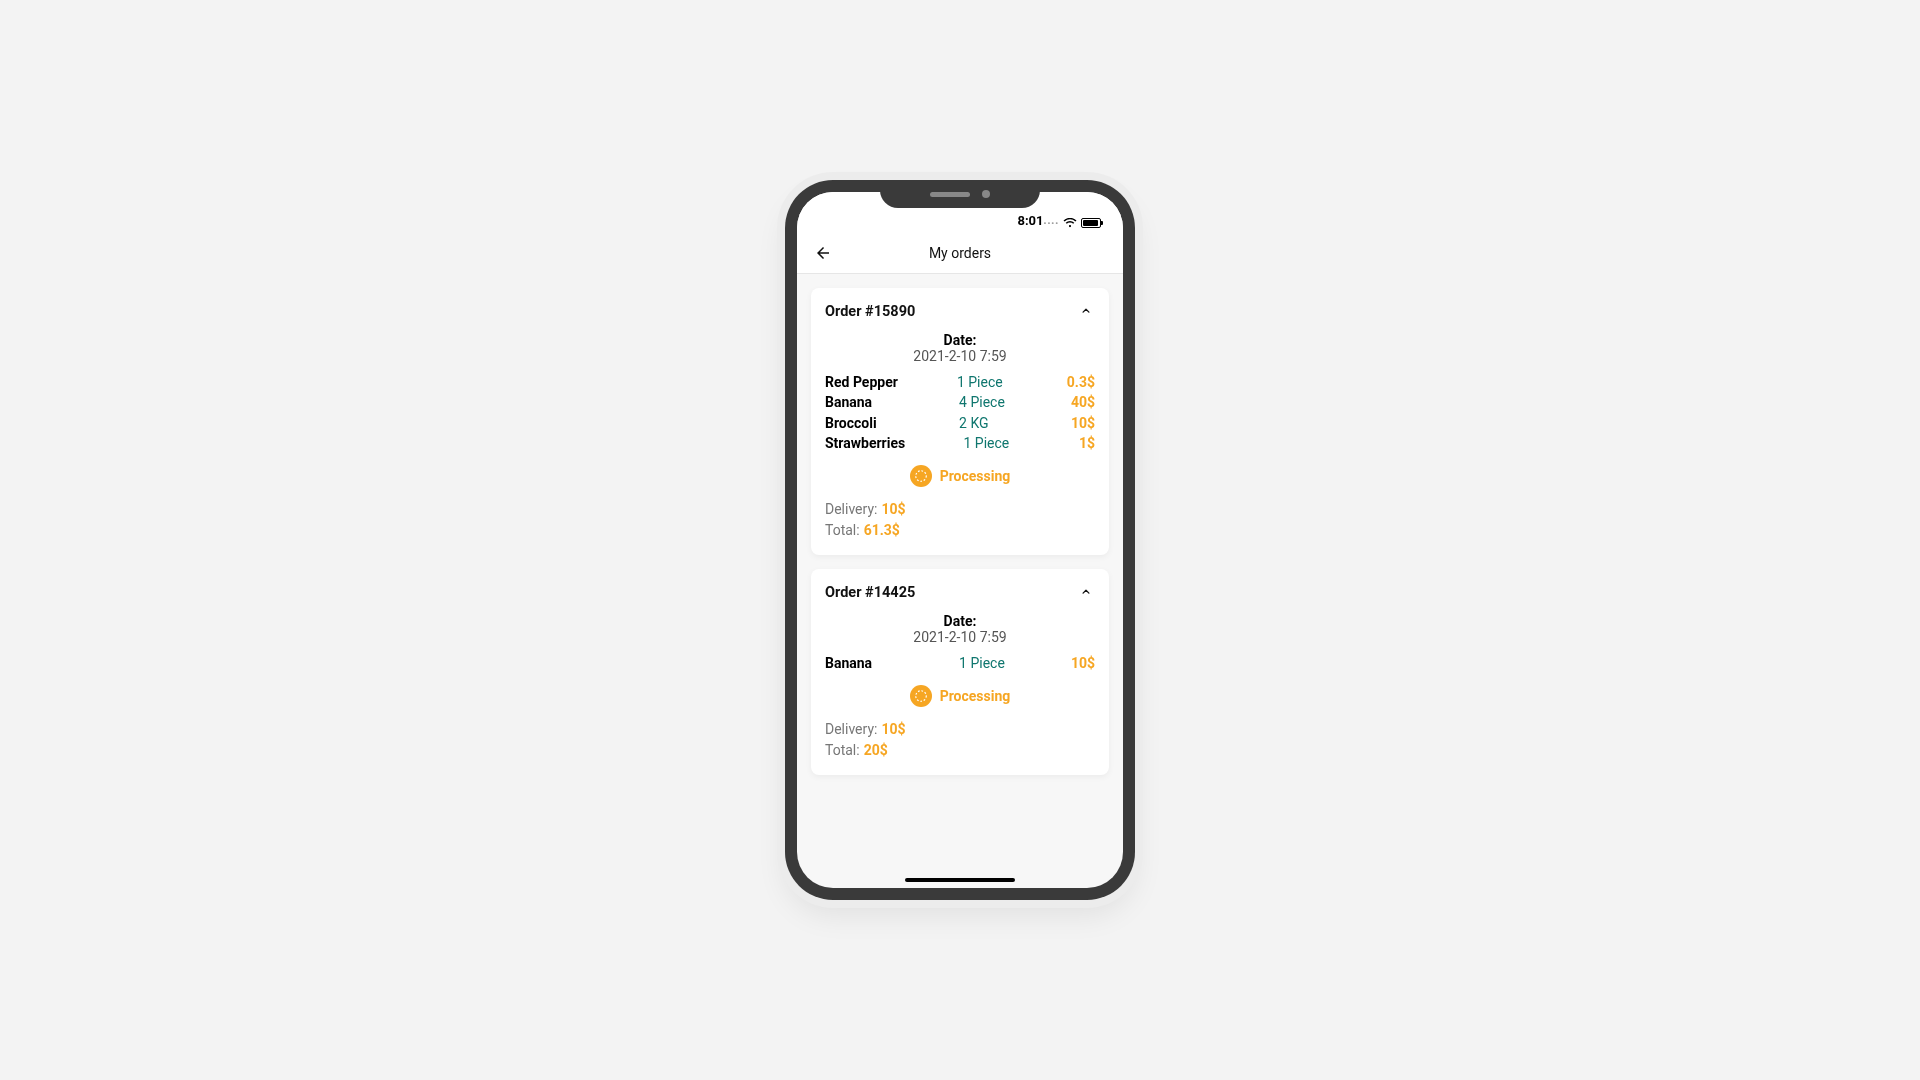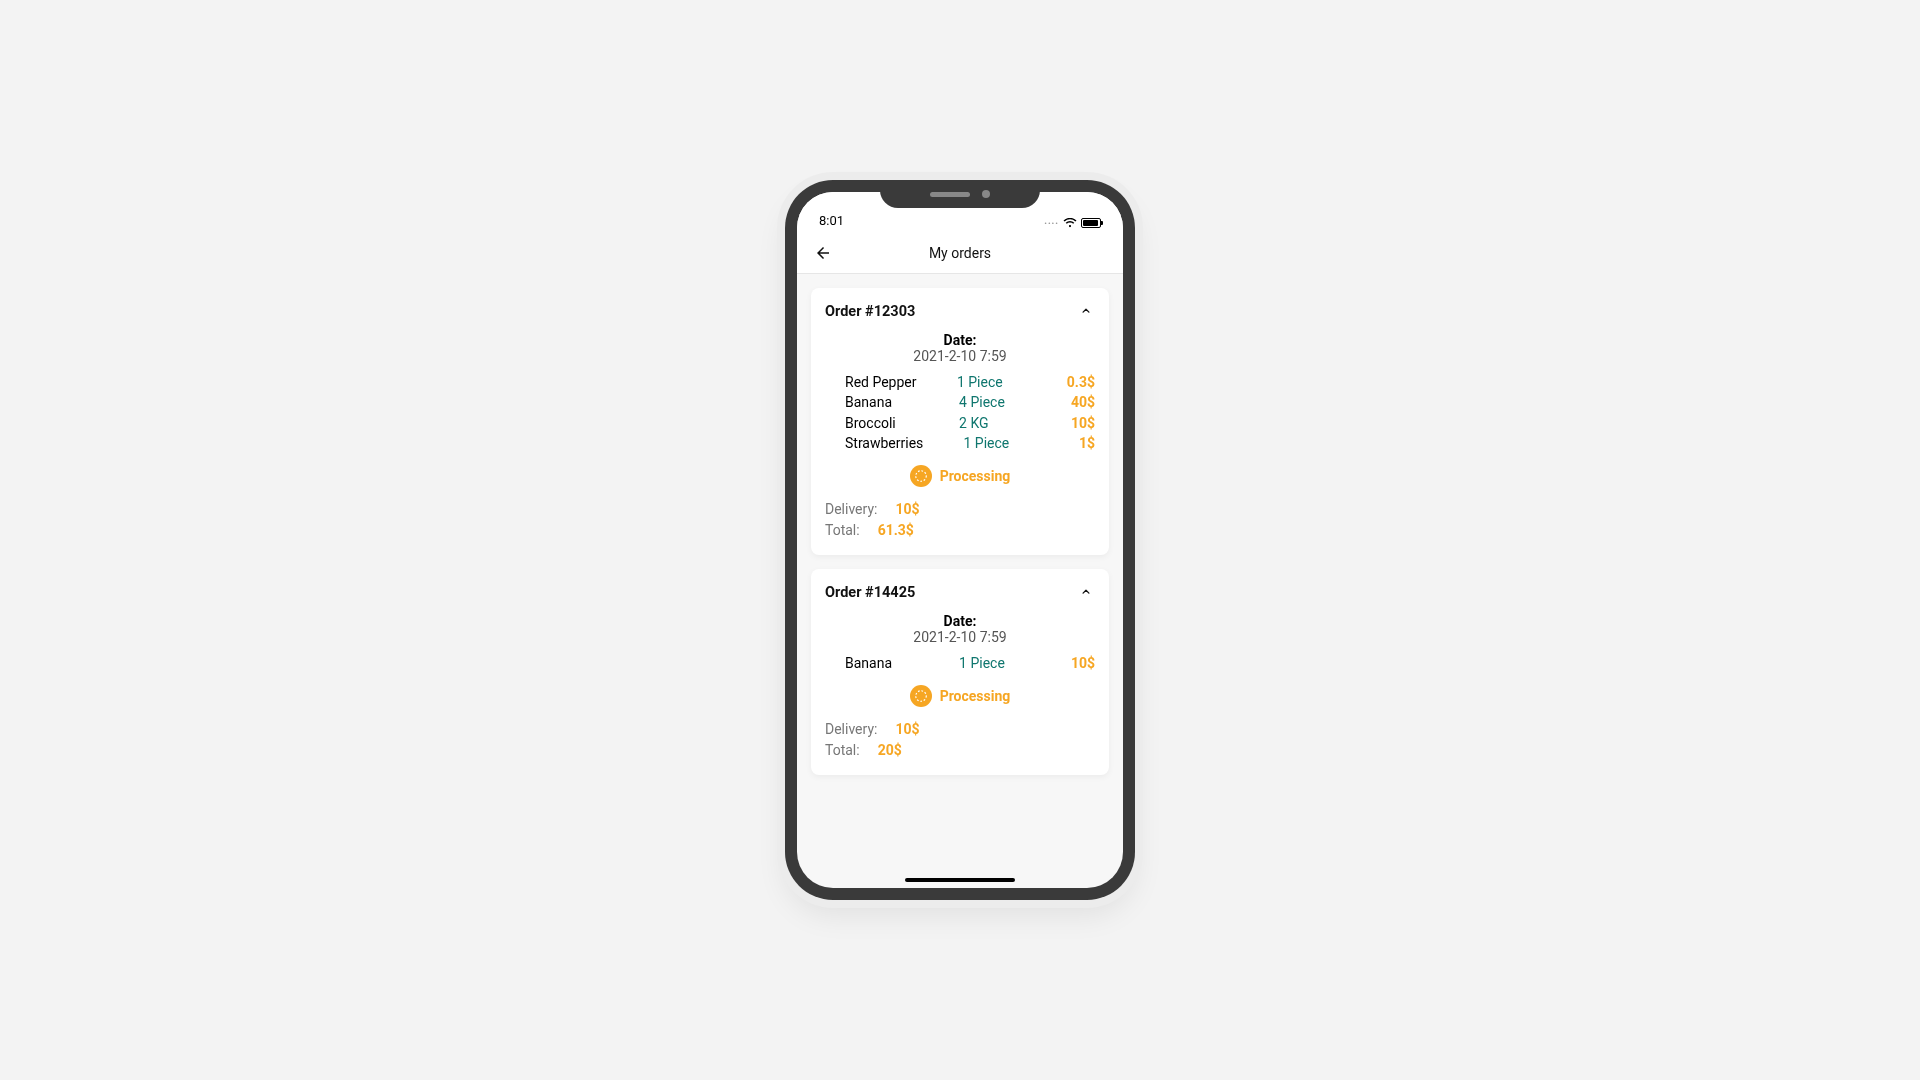--- a/index.html
+++ b/index.html
@@ -39,23 +39,23 @@
   }
   .notch .speaker { width: 40px; height: 5px; background: #888; border-radius: 3px; }
   .notch .camera { width: 8px; height: 8px; background: #888; border-radius: 50%; margin-left: 4px; }
   .home-indicator {
     position: absolute; bottom: 6px; left: 50%; transform: translateX(-50%);
     width: 110px; height: 4px; background: #000; border-radius: 3px; z-index: 10;
   }
   .status-bar {
     background: #fff;
     height: 40px; flex: 0 0 40px;
-    display: flex; align-items: flex-end; justify-content: space-between;
+    display: flex; align-items: flex-end; justify-content: flex-end;
     padding: 0 22px 4px;
-    font-size: 13px; font-weight: 400;
+    font-size: 13px; font-weight: 700;
   }
   .status-right { display: flex; align-items: center; gap: 4px; font-size: 11px; }
   .dots { letter-spacing: 1px; color: #999; font-size: 8px; }
   .wifi-icon svg { display: block; }
   .battery {
     width: 20px; height: 10px; border: 1px solid #000; border-radius: 2px; position: relative;
   }
   .battery::after {
     content: ""; position: absolute; right: -3px; top: 2px; width: 2px; height: 4px;
     background: #000; border-radius: 0 1px 1px 0;
@@ -103,36 +103,36 @@
   }
   .date-row .label { font-weight: 700; }
   .date-row .value { color: #555; }
 
   .items { margin-top: 8px; }
   .item-row {
     display: grid;
     grid-template-columns: 1.2fr 1fr auto;
     font-size: 14px; line-height: 1.45;
   }
-  .item-row .name { font-weight: 400; margin-left: 20px; }
+  .item-row .name { font-weight: 700; }
   .item-row .qty { color: #0f766e; }
   .item-row .price { color: #f6a623; font-weight: 700; text-align: right; }
 
   .status-row {
     display: flex; align-items: center; justify-content: center; gap: 8px;
     margin-top: 12px;
     color: #f6a623; font-weight: 700; font-size: 14px;
   }
   .status-icon {
     width: 22px; height: 22px; background: #f6a623; border-radius: 50%;
     display: flex; align-items: center; justify-content: center;
   }
 
   .summary { margin-top: 12px; font-size: 14px; }
-  .summary-row { display: flex; gap: 18px; line-height: 1.5; }
+  .summary-row { display: flex; gap: 4px; line-height: 1.5; }
   .summary-row .slabel { color: #777; }
   .summary-row .svalue { color: #f6a623; font-weight: 700; }
 </style>
 </head>
 <body>
 
 <div class="phone">
   <div class="notch">
     <div class="speaker"></div>
       <div class="camera"></div>
@@ -160,21 +160,21 @@
             <path d="M20 11H7.83l5.59-5.59L12 4l-8 8 8 8 1.41-1.41L7.83 13H20z" fill="#111"></path>
           </svg>
       </div>
       <div class="nav-title">My orders</div>
     </div>
 
     <div class="content">
 
       <div class="card">
         <div class="card-header">
-          <span class="title">Order #12303</span>
+          <span class="title">Order #15890</span>
           <span class="chev">
             <svg width="14" height="14" viewBox="0 0 24 24">
                 <path d="M7 14l5-5 5 5" stroke="#111" stroke-width="2.2" fill="none" stroke-linecap="round" stroke-linejoin="round"></path>
               </svg>
           </span>
         </div>
         <div class="date-row">
           <span class="label">Date:</span>
           <span class="value">2021-2-10 7:59</span>
         </div>

